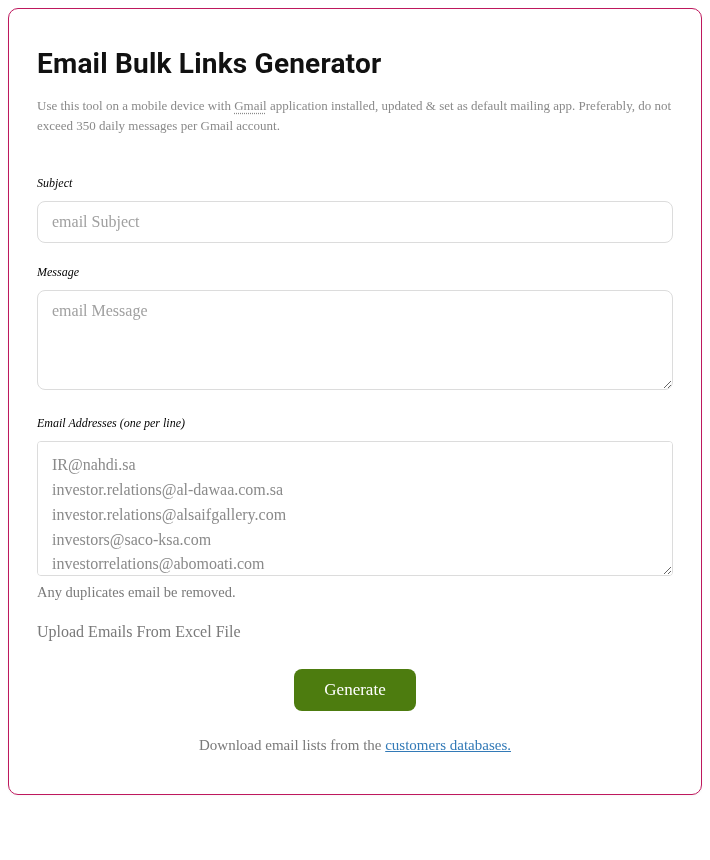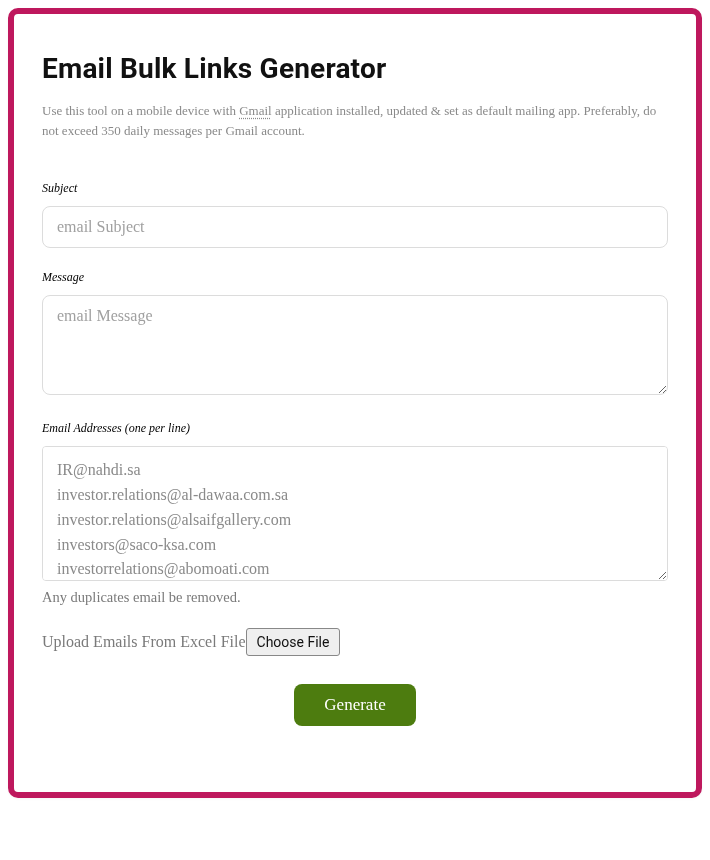--- a/index.html
+++ b/index.html
@@ -5,21 +5,21 @@
   * { box-sizing: border-box; }
   body {
     margin: 0;
     padding: 8px;
     background: #fff;
     font-family: Georgia, 'Times New Roman', serif;
     color: #555;
     width: 710px;
   }
   .card {
-    border: 6px solid #be185d;
+    border: 1px solid #be185d;
     border-radius: 10px;
     padding: 28px 28px 40px 28px;
     box-shadow: 0 1px 3px rgba(0,0,0,0.04);
   }
   h1 {
     font-family: -apple-system, BlinkMacSystemFont, "Segoe UI", Roboto, Helvetica, Arial, sans-serif;
     font-weight: 700;
     color: #111;
     font-size: 28px;
     margin: 10px 0 16px 0;
@@ -134,21 +134,23 @@
     <textarea class="textarea emails" style="">IR@nahdi.sa
 investor.relations@al-dawaa.com.sa
 investor.relations@alsaifgallery.com
 investors@saco-ksa.com
 investorrelations@abomoati.com</textarea>
     <div class="hint">Any duplicates email be removed.</div>
   </div>
 
   <div class="upload-row">
     <span>Upload Emails From Excel File</span>
-    <button class="choose-btn">Choose File</button>
   </div>
 
   <div class="generate-wrap">
     <button class="generate-btn">Generate</button>
   </div>
 
+  <div class="footer">
+    <span>Download email lists from the </span><a href="#">customers databases.</a>
+  </div>
 
 </div>
 
 </body></html>

